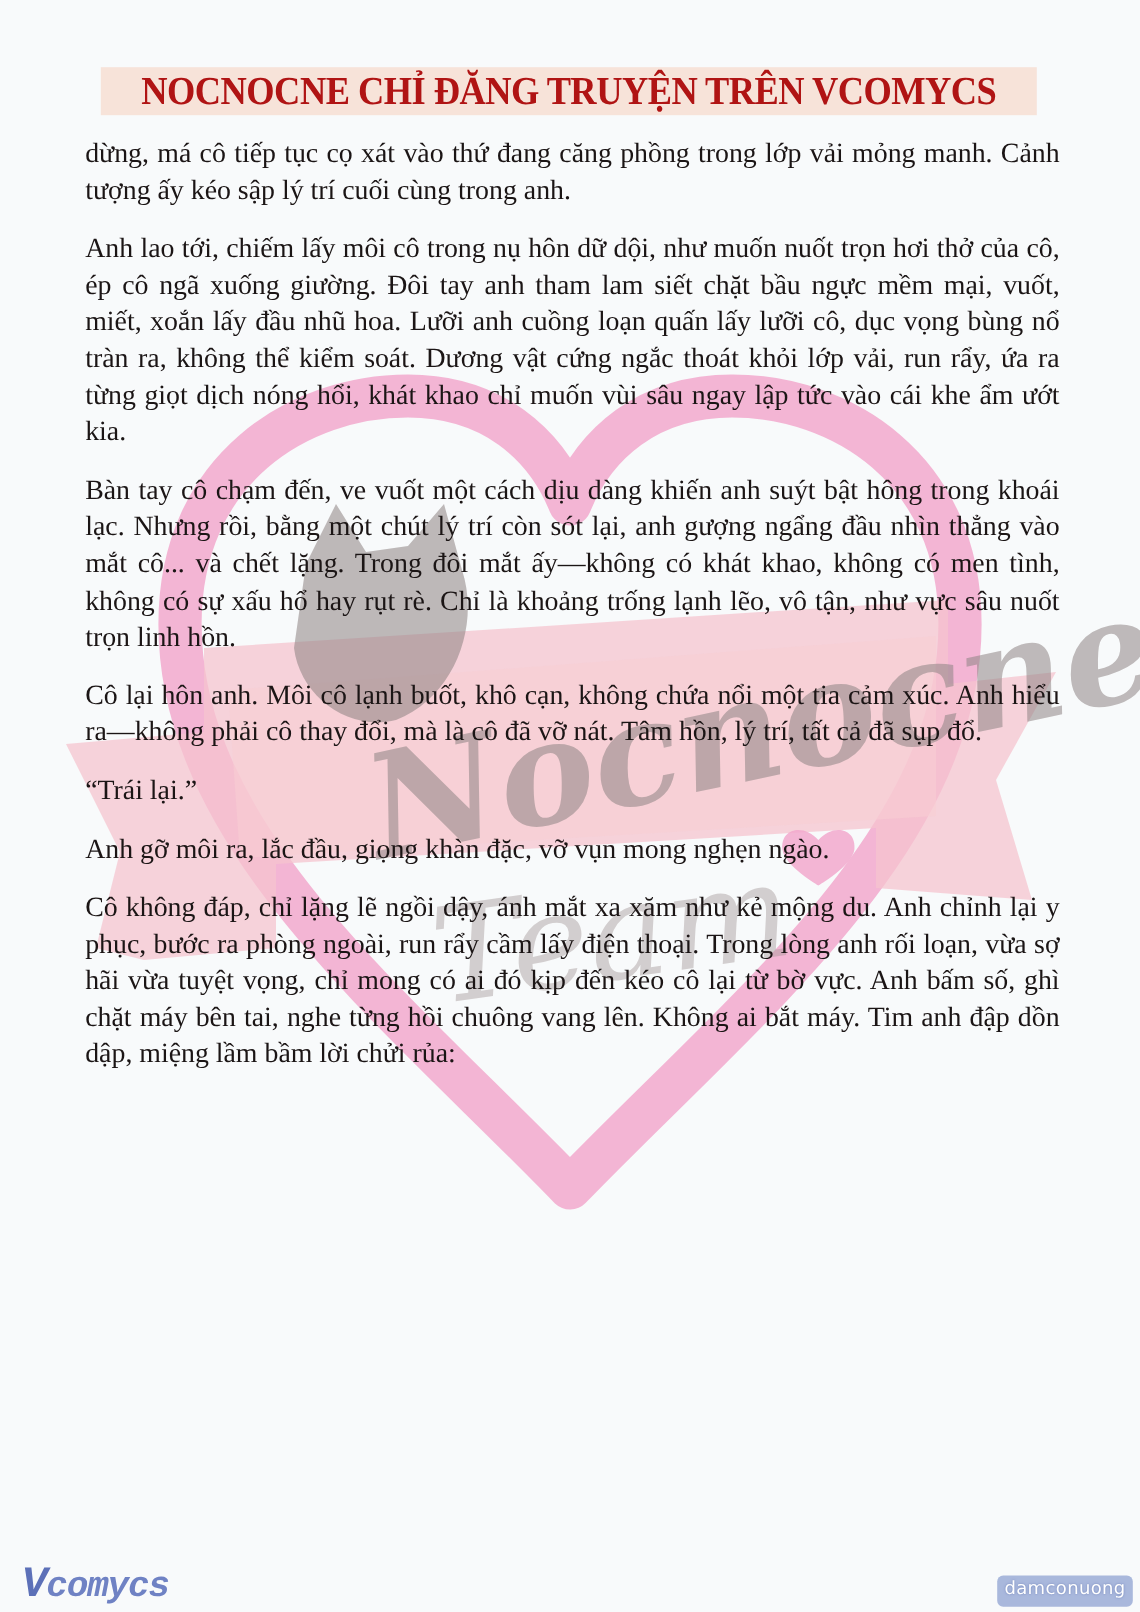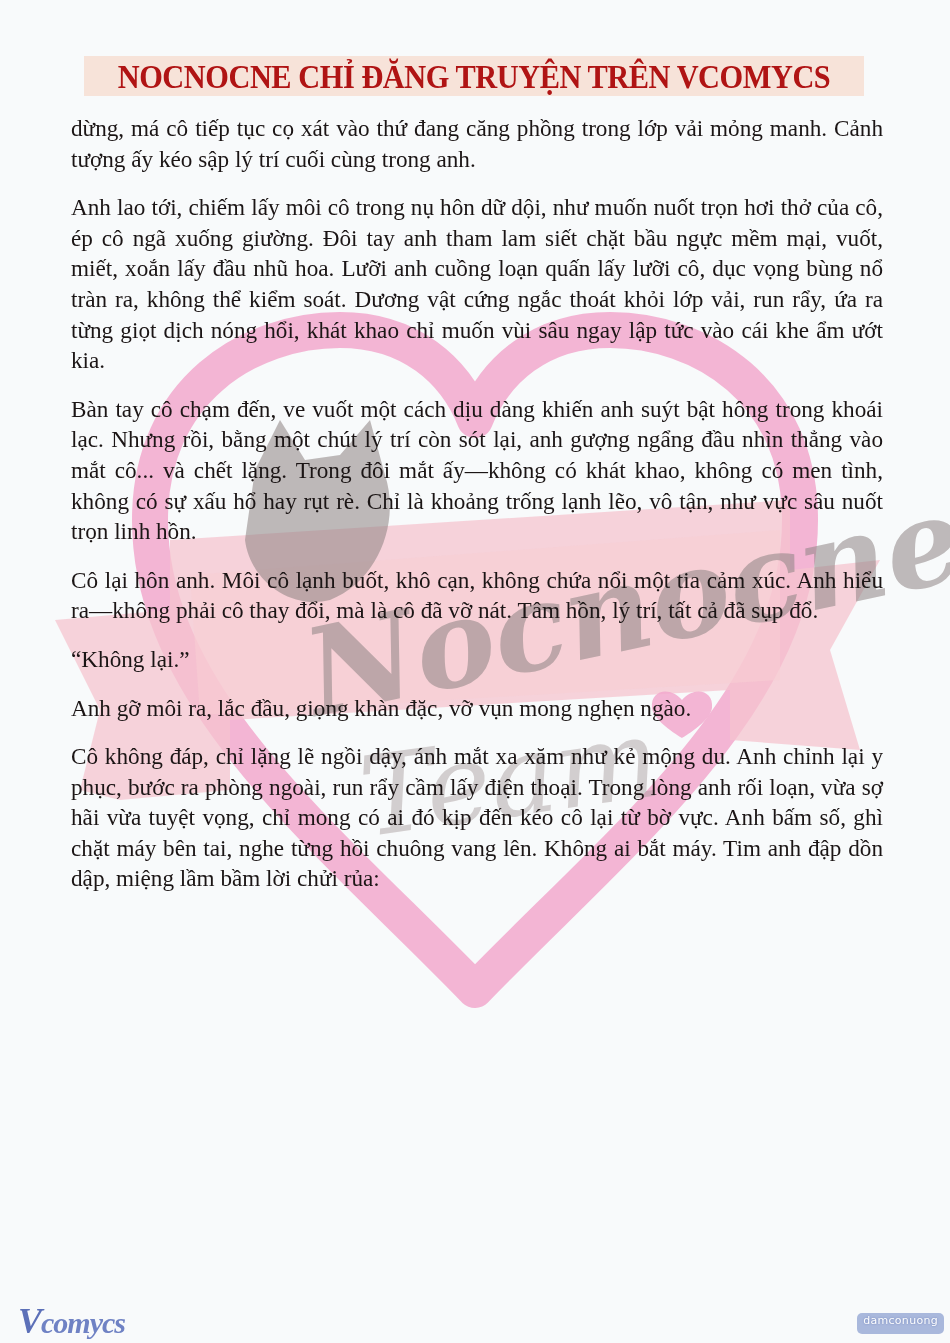--- a/index.html
+++ b/index.html
@@ -60,38 +60,38 @@
       font-size: 23.2px;
       line-height: 30.6px;
       text-align: justify;
       margin: 0 0 18px 0;
       color: #1b1515;
     }
     .footer-logo {
       position: absolute;
       left: 18px;
       top: 1300px;
-      font-family: Liberation Serif, serif;
+      font-family: Liberation Mono, monospace;
       font-style: italic;
       font-weight: bold;
       font-size: 30px;
       color: #6f82c4;
       letter-spacing: -1px;
       z-index: 2;
     }
     .footer-logo .v {
       font-size: 36px;
       color: #5c70b8;
     }
     .footer-site {
       position: absolute;
       right: 6px;
       top: 1313px;
       font-family: "DejaVu Sans", sans-serif;
-      font-size: 11px;
+      font-size: 15px;
       color: #ffffff;
       background: #a9b8dc;
       padding: 1px 6px 7px 6px;
       border-radius: 5px;
       text-shadow: 0 0 2px #6c7fb8;
       z-index: 2;
       letter-spacing: 0.3px;
     }
   </style>
 </head>
@@ -113,21 +113,21 @@
 </svg>
 
 <div class="header-banner"></div>
 <div class="header-title">NOCNOCNE CHỈ ĐĂNG TRUYỆN TRÊN VCOMYCS</div>
 
 <div class="content">
   <p class="para">dừng, má cô tiếp tục cọ xát vào thứ đang căng phồng trong lớp vải mỏng manh. Cảnh tượng ấy kéo sập lý trí cuối cùng trong anh.</p>
   <p class="para">Anh lao tới, chiếm lấy môi cô trong nụ hôn dữ dội, như muốn nuốt trọn hơi thở của cô, ép cô ngã xuống giường. Đôi tay anh tham lam siết chặt bầu ngực mềm mại, vuốt, miết, xoắn lấy đầu nhũ hoa. Lưỡi anh cuồng loạn quấn lấy lưỡi cô, dục vọng bùng nổ tràn ra, không thể kiểm soát. Dương vật cứng ngắc thoát khỏi lớp vải, run rẩy, ứa ra từng giọt dịch nóng hổi, khát khao chỉ muốn vùi sâu ngay lập tức vào cái khe ẩm ướt kia.</p>
   <p class="para">Bàn tay cô chạm đến, ve vuốt một cách dịu dàng khiến anh suýt bật hông trong khoái lạc. Nhưng rồi, bằng một chút lý trí còn sót lại, anh gượng ngẩng đầu nhìn thẳng vào mắt cô... và chết lặng. Trong đôi mắt ấy—không có khát khao, không có men tình, không có sự xấu hổ hay rụt rè. Chỉ là khoảng trống lạnh lẽo, vô tận, như vực sâu nuốt trọn linh hồn.</p>
   <p class="para">Cô lại hôn anh. Môi cô lạnh buốt, khô cạn, không chứa nổi một tia cảm xúc. Anh hiểu ra—không phải cô thay đổi, mà là cô đã vỡ nát. Tâm hồn, lý trí, tất cả đã sụp đổ.</p>
-  <p class="para">“Không lại.”</p>
+  <p class="para">“Trái lại.”</p>
   <p class="para">Anh gỡ môi ra, lắc đầu, giọng khàn đặc, vỡ vụn mong nghẹn ngào.</p>
   <p class="para">Cô không đáp, chỉ lặng lẽ ngồi dậy, ánh mắt xa xăm như kẻ mộng du. Anh chỉnh lại y phục, bước ra phòng ngoài, run rẩy cầm lấy điện thoại. Trong lòng anh rối loạn, vừa sợ hãi vừa tuyệt vọng, chỉ mong có ai đó kịp đến kéo cô lại từ bờ vực. Anh bấm số, ghì chặt máy bên tai, nghe từng hồi chuông vang lên. Không ai bắt máy. Tim anh đập dồn dập, miệng lầm bầm lời chửi rủa:</p>
 </div>
 
 <div class="footer-logo">
   <span class="v">V</span><span>comycs</span>
 </div>
 <div class="footer-site">damconuong</div>
 
 </body></html>

